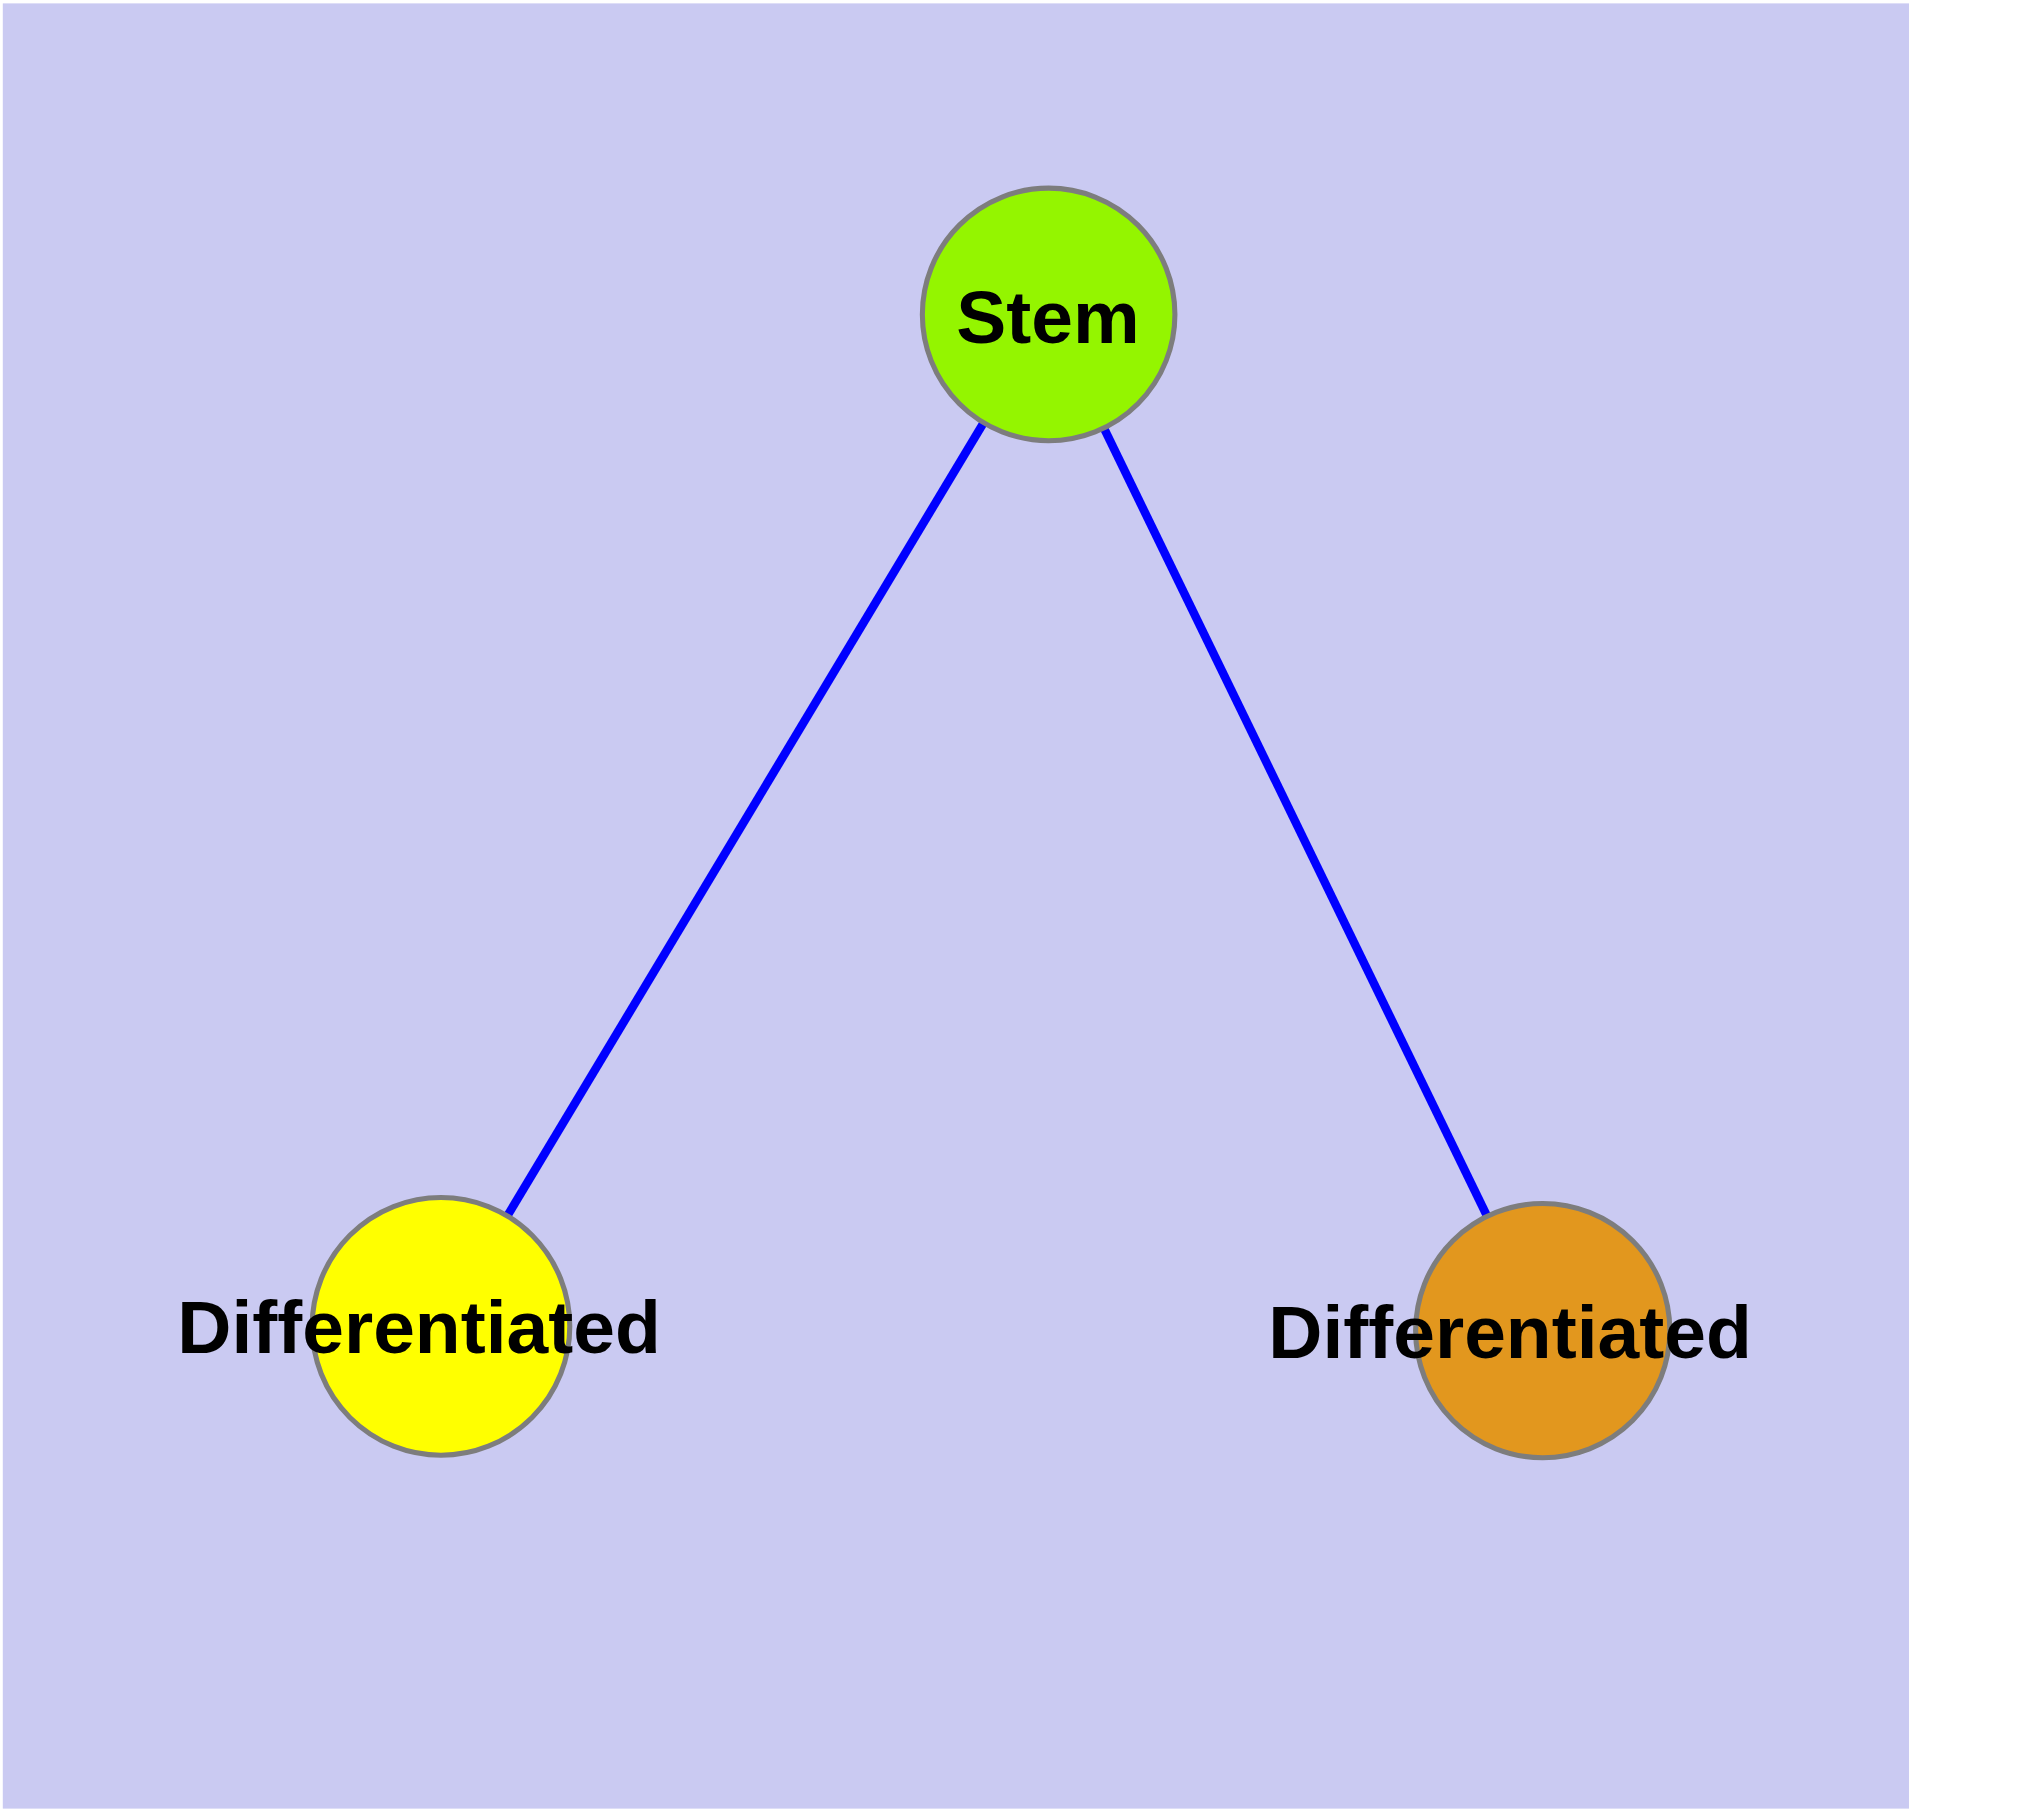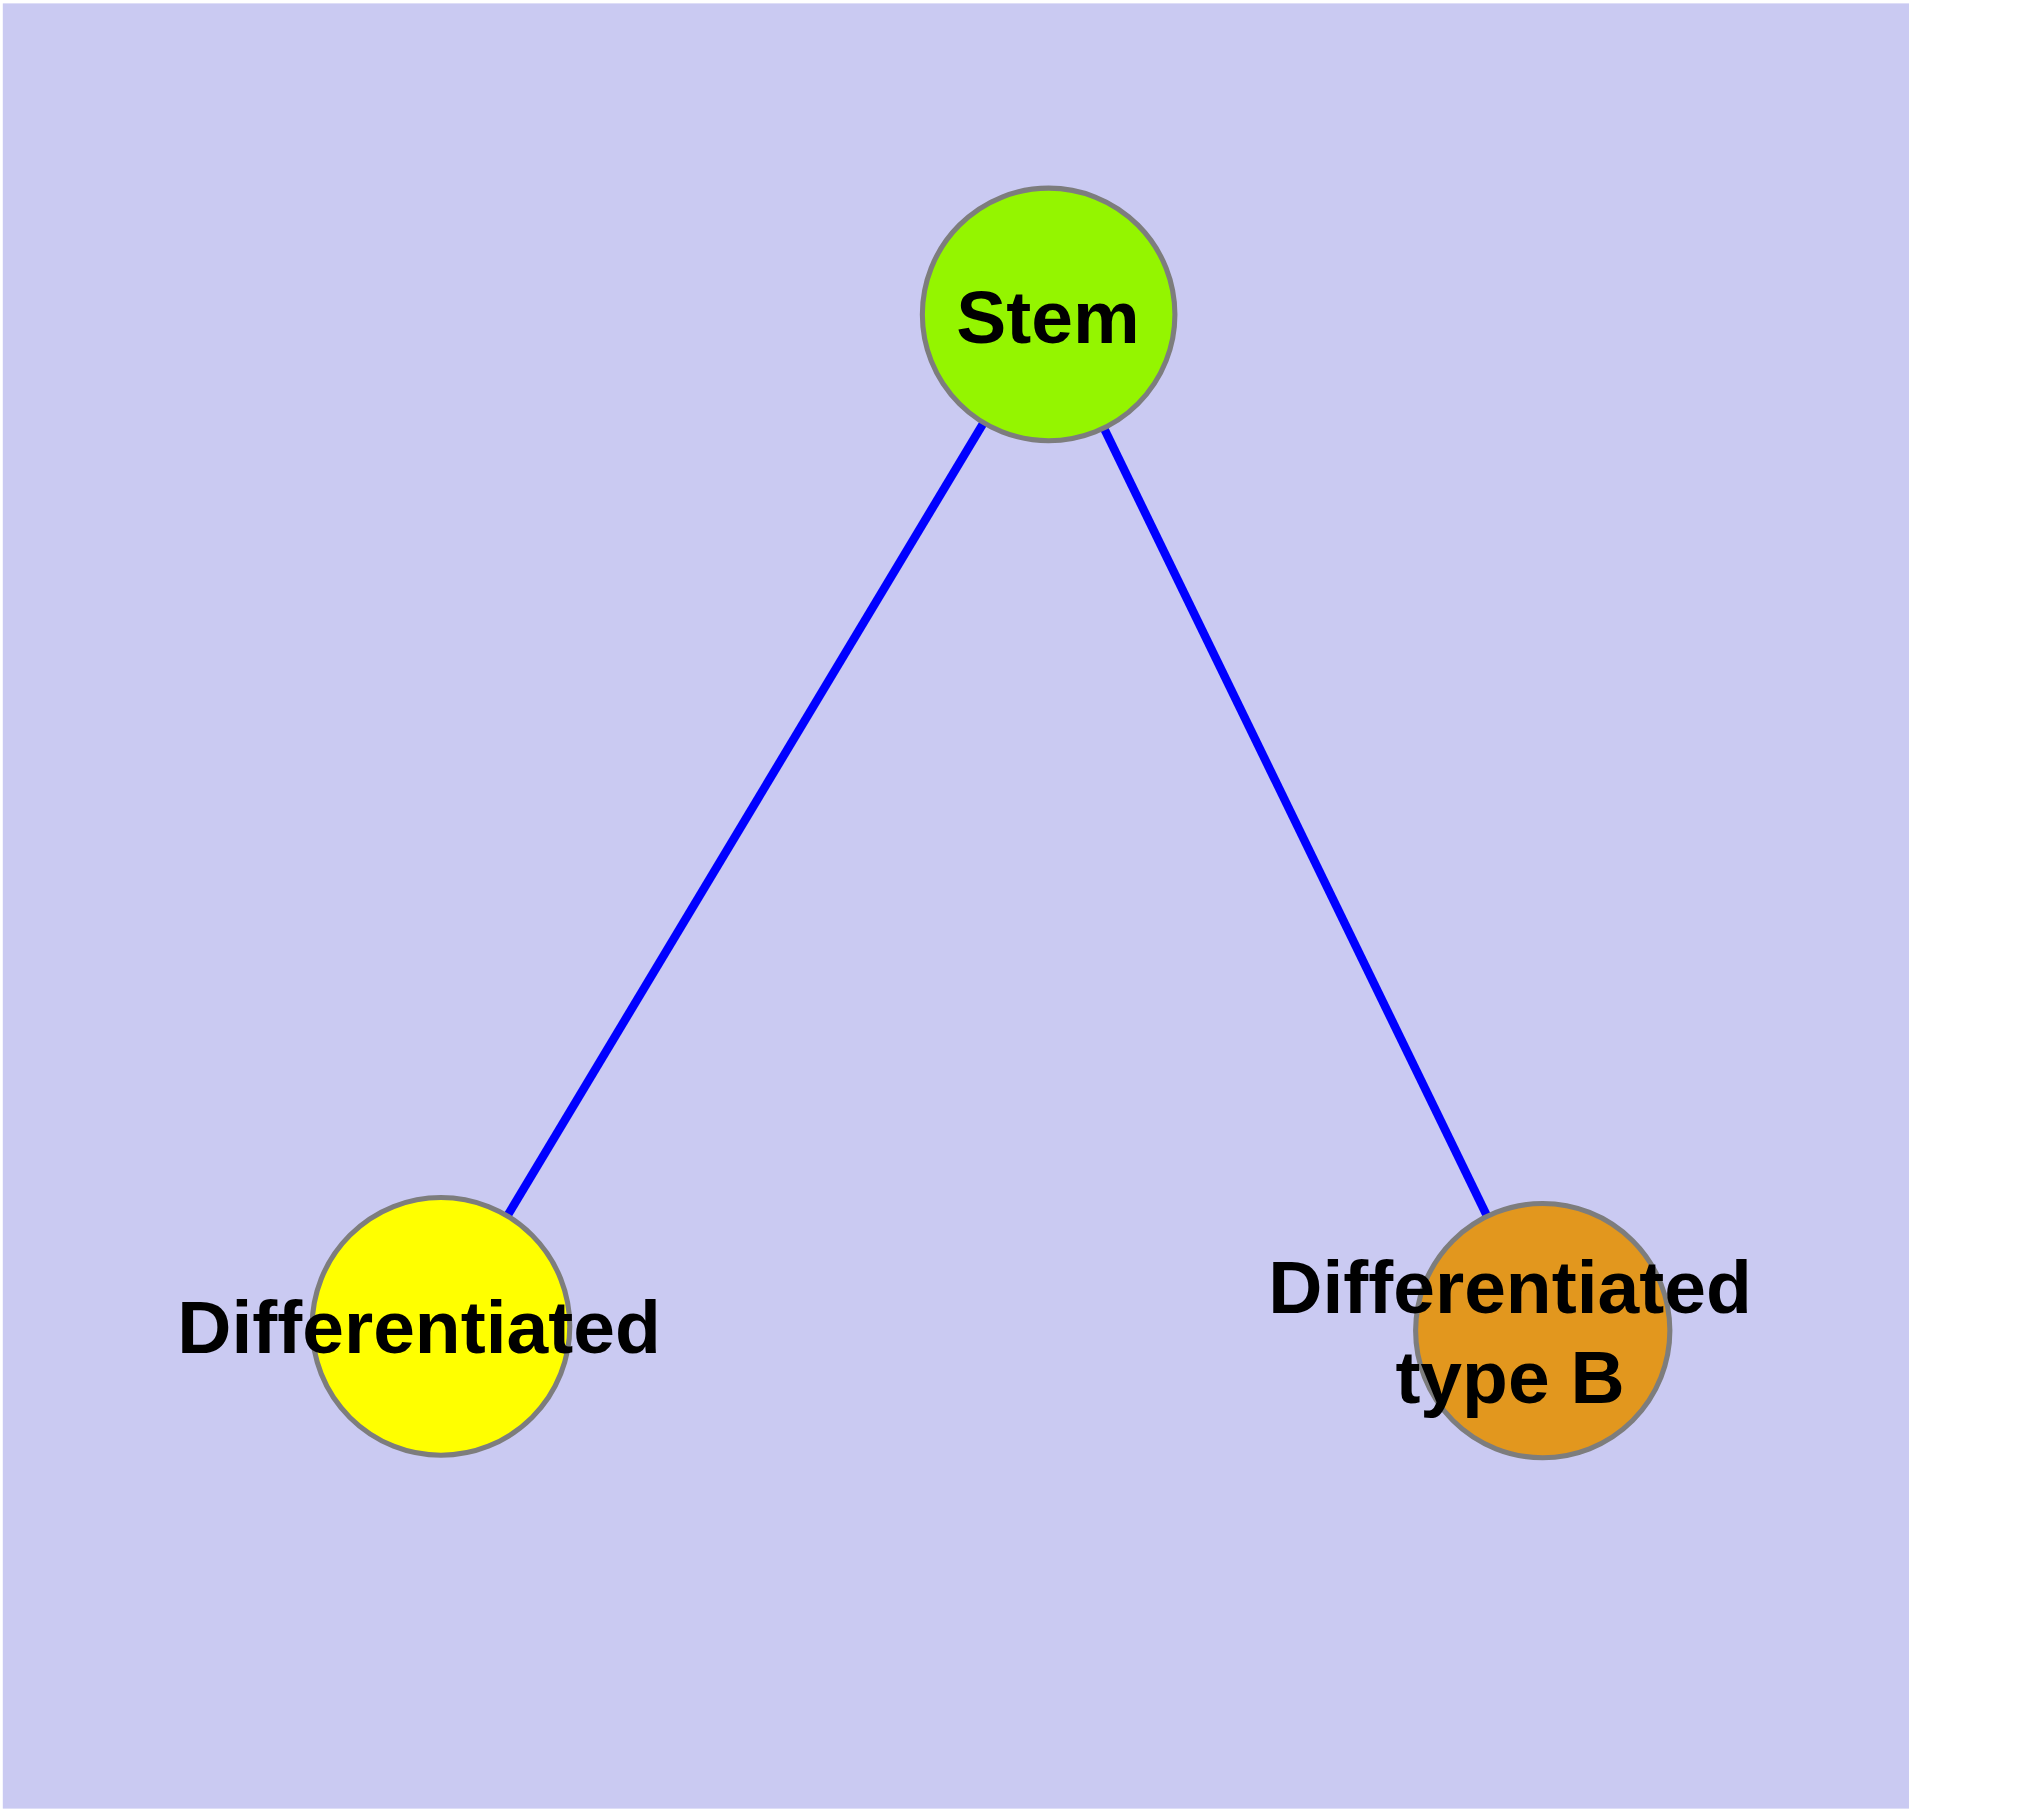--- a/index.html
+++ b/index.html
@@ -54,17 +54,16 @@
   </svg>
 
   <div class="node-label label-stem" style="color: rgb(0, 0, 0);">Stem</div>
 
   <div class="node-label label-type-a" style="color: rgb(0, 0, 0);">
     <div>Differentiated</div>
   </div>
 
   <div class="node-label label-type-b" style="color: rgb(0, 0, 0);">
     <div>Differentiated</div>
-    <div>type B</div>
   </div>
 
 </div>
 
 
 </body></html>

